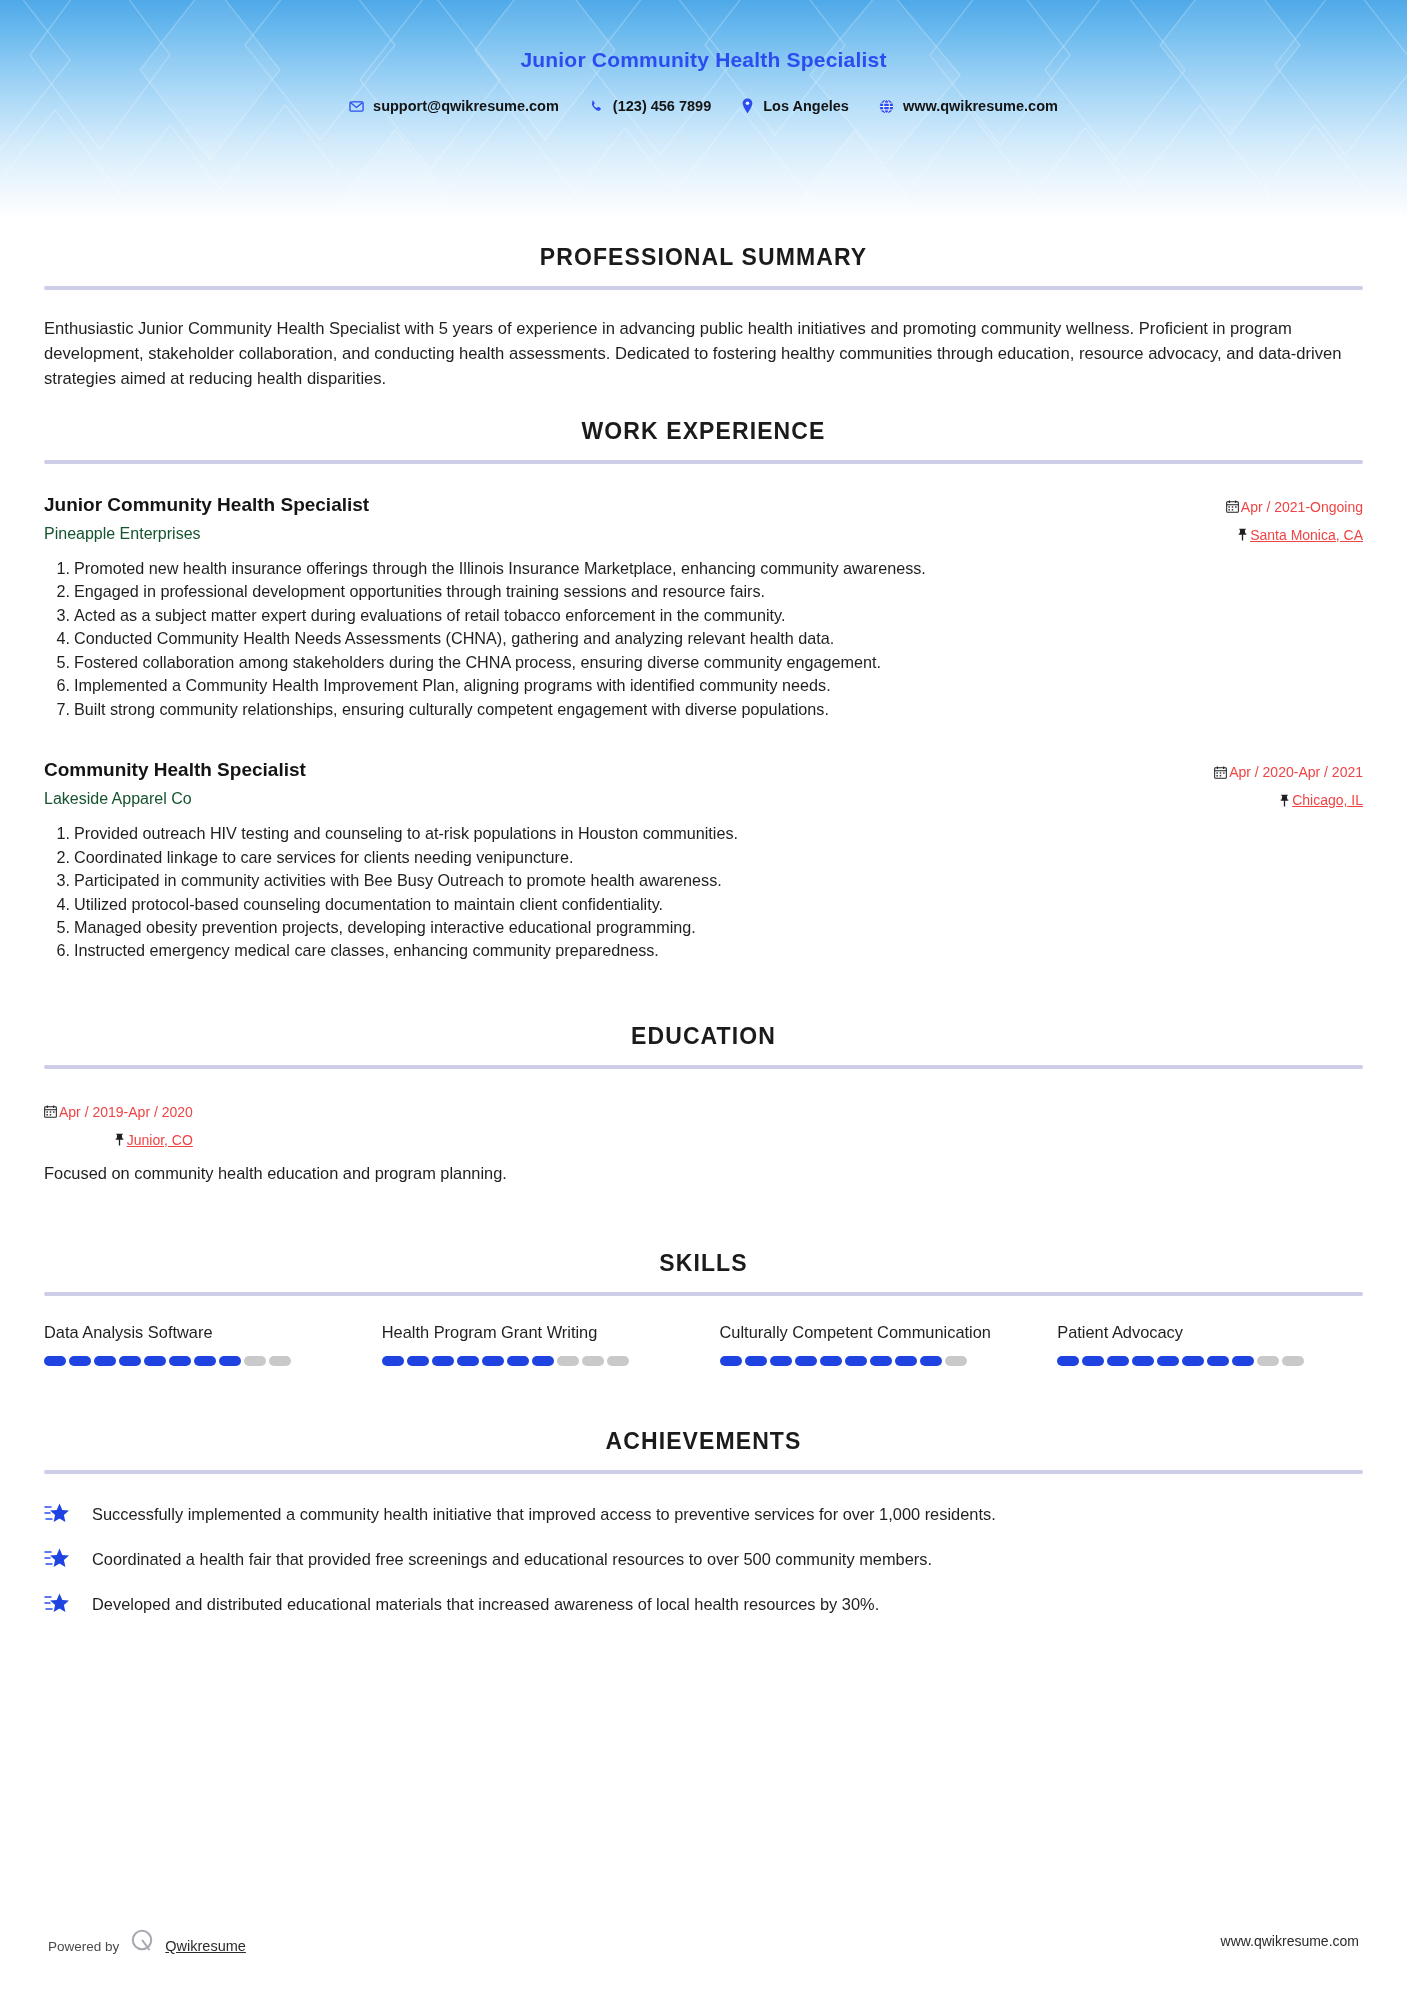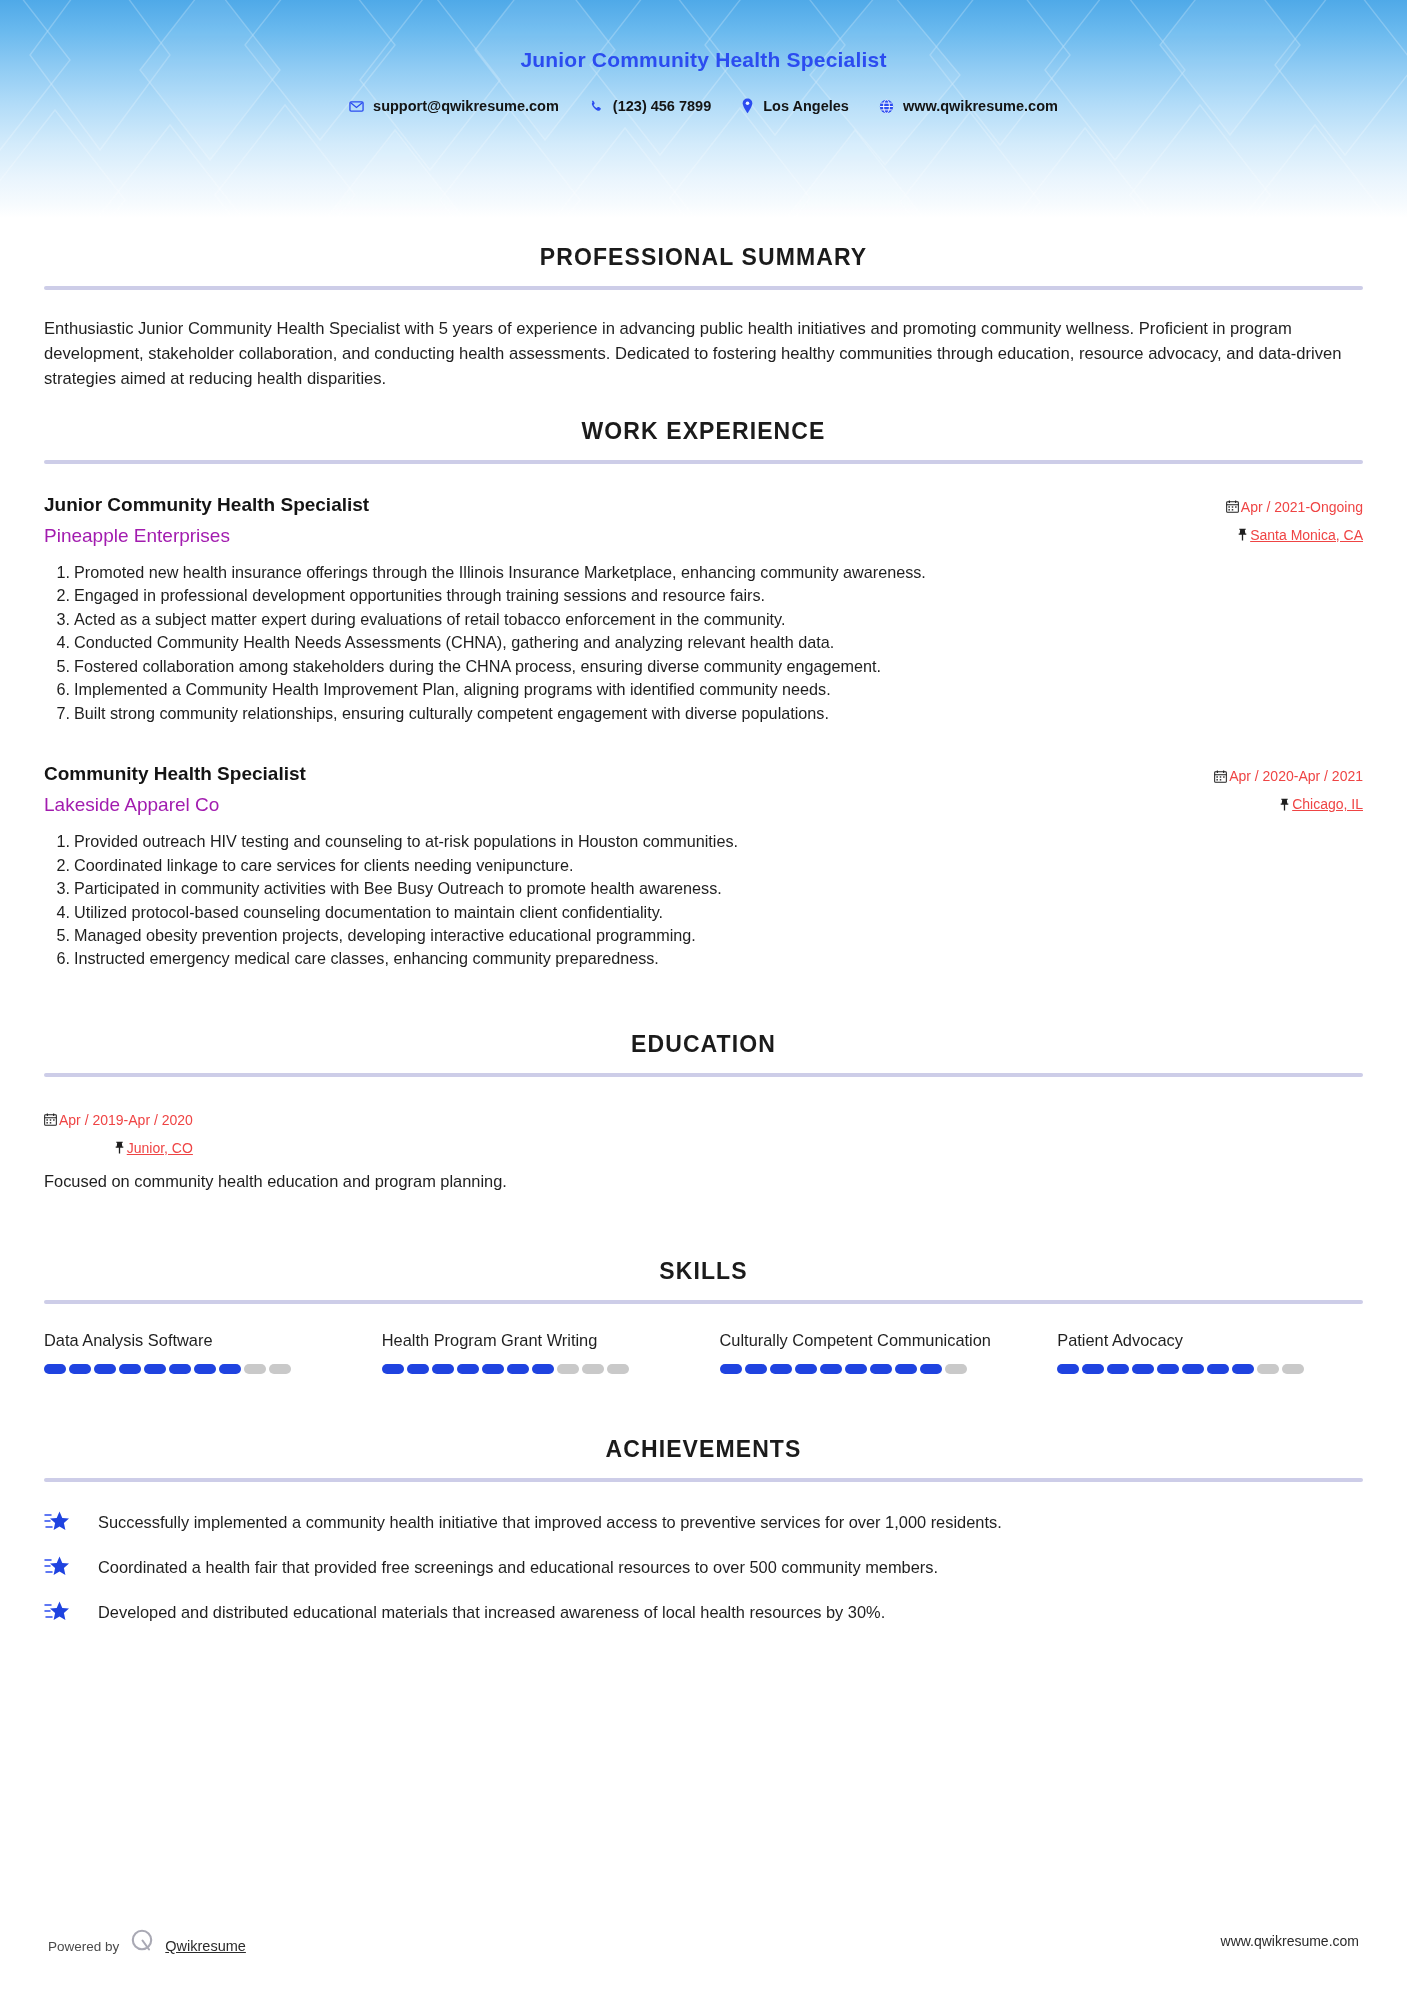--- a/index.html
+++ b/index.html
@@ -92,21 +92,21 @@
     line-height: 1.52;
     color: #1f1f1f;
     text-align: left;
   }
 
   
   .entry { margin-top: 30px; }
   .entry-head { display: flex; justify-content: space-between; align-items: flex-start; }
   .entry-left { flex: 1 1 auto; min-width: 0; }
   .entry-title { font-size: 19px; font-weight: bold; color: #141414; }
-  .entry-org { margin-top: 9px; font-size: 19px; color: #a21caf; }
+  .entry-org { margin-top: 9px; font-size: 16px; color: #14532d; }
   .entry-right { flex: 0 0 auto; text-align: right; padding-top: 5px; }
   .meta-line {
     display: flex; align-items: center; justify-content: flex-end;
     gap: 2px;
     font-size: 14px; color: #ef4444;
     white-space: nowrap;
   }
   .meta-line + .meta-line { margin-top: 12px; text-decoration: underline; }
   .meta-line .m-icon { display: flex; align-items: center; color: #1f1f1f; }
   .meta-line .m-icon svg { display: block; }
@@ -155,21 +155,21 @@
     border-radius: 5px;
     background: #c9c9c9;
   }
   .seg.on { background: #1f43e0; }
 
   
   .ach-list { margin-top: 28px; }
   .ach-item {
     display: flex;
     align-items: flex-start;
-    gap: 28px;
+    gap: 22px;
     margin-bottom: 21px;
   }
   .ach-icon { flex: 0 0 auto; width: 26px; height: 24px; position: relative; }
   .ach-icon svg { display:block; }
   .ach-text { font-size: 16.4px; line-height: 1.4; color: #1f1f1f; padding-top: 1px; }
 
   
   .footer {
     position: absolute;
     left: 0; right: 0;

